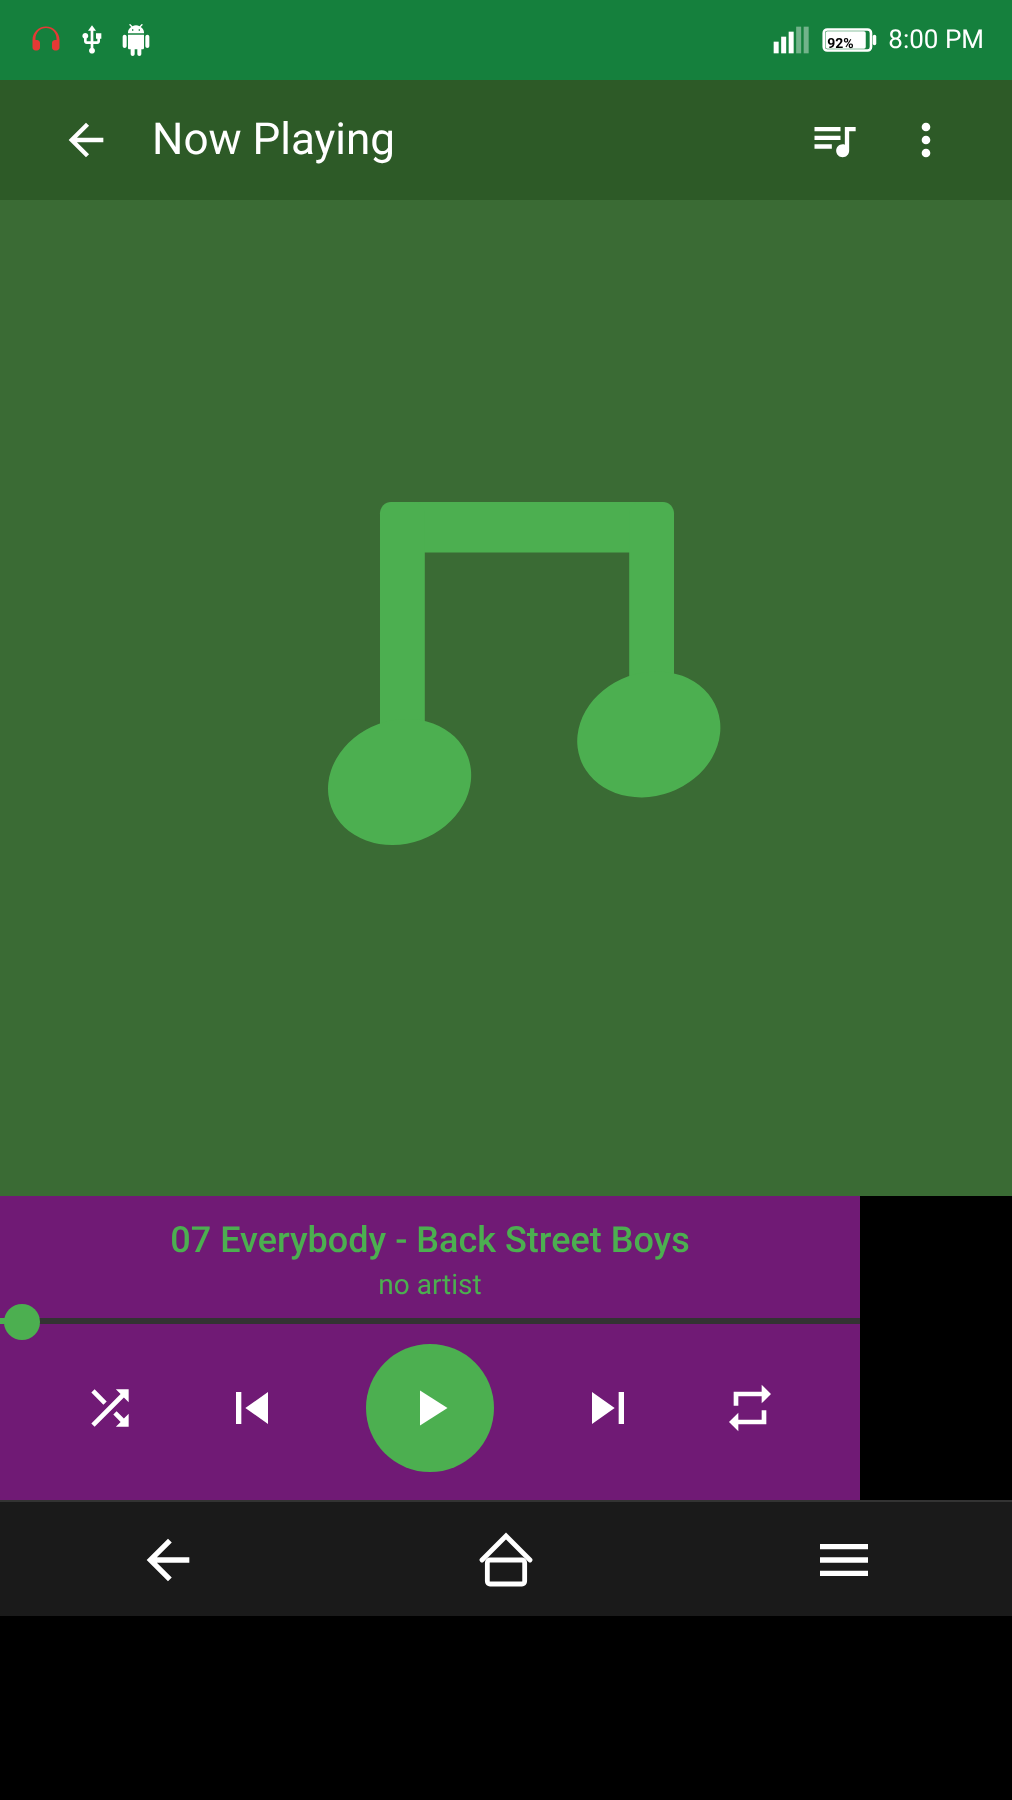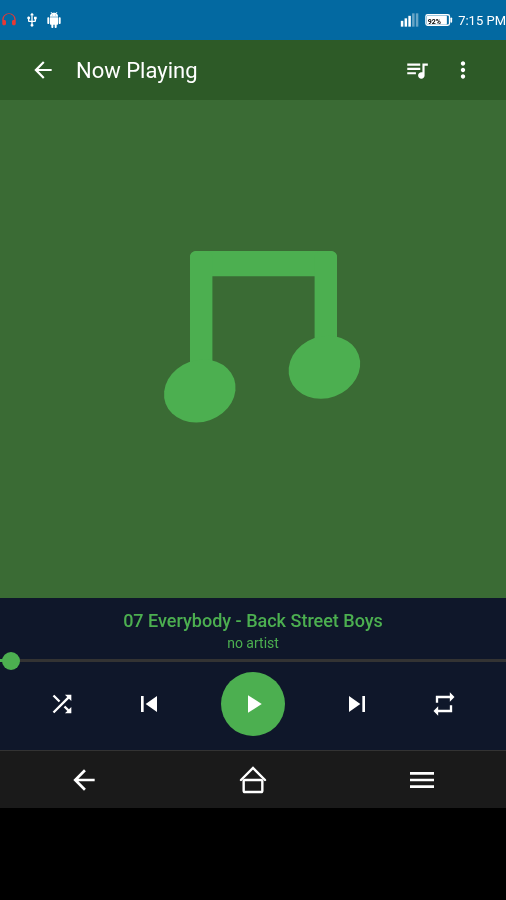--- a/index.html
+++ b/index.html
@@ -8,25 +8,25 @@
       height: 900px;
       overflow: hidden;
       font-family: 'Roboto', Arial, sans-serif;
       background: #000;
     }
 
     
     #status-bar {
       width: 506px;
       height: 40px;
-      background: #0369a1;
+      background: #15803d;
       display: flex;
       align-items: center;
       justify-content: space-between;
-      padding: 0 0;
+      padding: 0 14px;
       color: #fff;
       font-size: 13px;
     }
     .status-left {
       display: flex;
       align-items: center;
       gap: 6px;
     }
     .status-right {
       display: flex;
@@ -72,22 +72,22 @@
     }
 
     
     .music-note-icon {
       width: 280px;
       height: 280px;
     }
 
     
     #player-area {
-      width: 506px;
-      background: #0f172a;
+      width: 430px;
+      background: #701a75;
       padding: 12px 0 0 0;
     }
 
     .track-title {
       text-align: center;
       color: #4caf50;
       font-size: 18px;
       font-weight: 500;
       padding: 0 16px;
     }
@@ -208,21 +208,21 @@
       <rect x="19" y="1" width="3" height="16" fill="#fff" opacity="0.4"></rect>
     </svg>
 
     <svg width="28" height="16" viewBox="0 0 32 16" fill="none">
       <rect x="1" y="2" width="27" height="12" rx="2" stroke="#fff" stroke-width="1.5"></rect>
       <rect x="29" y="5" width="2" height="6" rx="1" fill="#fff"></rect>
       <rect x="2" y="3" width="23" height="10" rx="1" fill="#fff"></rect>
       <text x="3" y="12.5" font-size="8" fill="#000" font-weight="bold">92%</text>
     </svg>
 
-    <span>7:15 PM</span>
+    <span>8:00 PM</span>
   </div>
 </div>
 
 <div id="app-bar">
   <div class="app-bar-left">
     <button class="ctrl-btn">
       <svg width="26" height="26" viewBox="0 0 24 24" fill="white">
         <path d="M20 11H7.83l5.59-5.59L12 4l-8 8 8 8 1.41-1.41L7.83 13H20v-2z"></path>
       </svg>
     </button>

